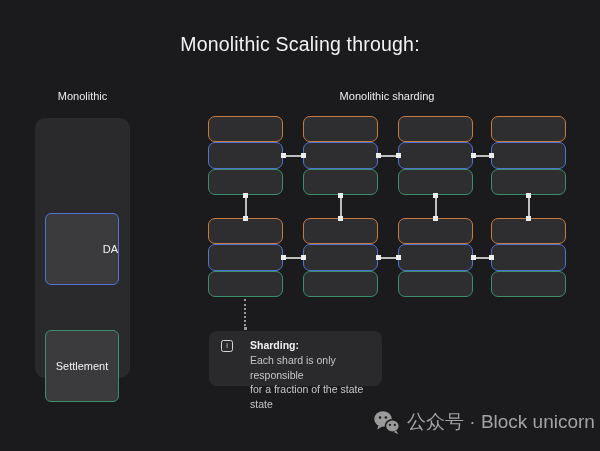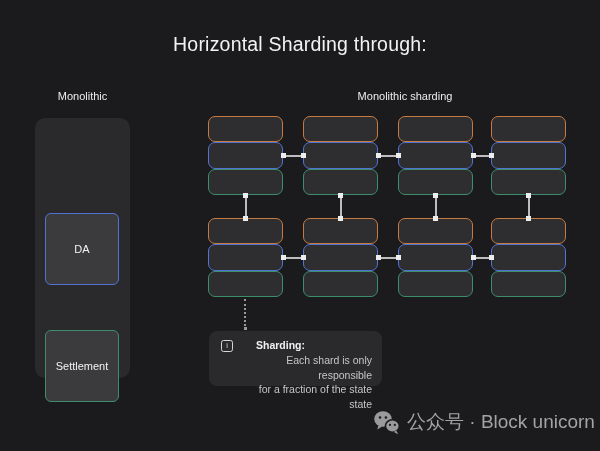--- a/index.html
+++ b/index.html
@@ -27,21 +27,21 @@
     letter-spacing: 0.2px;
   }
   .col-label {
     position: absolute;
     top: 90px;
     font-size: 11px;
     color: var(--label-text, #ececec);
     text-align: center;
   }
   .modularity-label { left: 35px; width: 95px; }
-  .sharding-label  { left: 226px; width: 358px; text-align: center; }
+  .sharding-label  { left: 208px; width: 358px; text-align: center; }
 
   .mod-panel {
     position: absolute;
     left: 35px;
     top: 118px;
     width: 95px;
     height: 260px;
     background: var(--panel, #2a2a2c);
     border-radius: 10px;
   }
@@ -117,59 +117,58 @@
     height: 10px;
     margin-top: 1px;
     border: 1px solid #d6d6d6;
     border-radius: 2.5px;
     color: #d6d6d6;
     font-size: 7.5px;
     line-height: 10px;
     text-align: center;
     font-style: normal;
   }
-  .tt-text { margin-left: 23px; }
+  .tt-text { margin-left: 17px; }
   .tt-title {
     font-size: 10.5px;
     font-weight: bold;
     color: #f0f0f0;
     margin-bottom: 2px;
   }
   .tt-line {
     font-size: 10.5px;
     line-height: 14.5px;
     color: var(--tooltip-text, #c6c6c6);
-    text-align: right;
   }
 
   .watermark {
     position: absolute;
     left: 373px;
     top: 409px;
     display: flex;
     gap: 7px;
   }
   .watermark-text {
     font-size: 19px;
     color: var(--watermark-text, #a3a3a3);
     white-space: nowrap;
   }
 </style>
 </head>
 <body>
 
 <div class="canvas" style="--bg: #1b1b1d; --panel: #2a2a2c; --module-fill: #3b3b3d; --shard-fill: #2e2e30; --connector: #bdbdbd; --connector-node: #ededed; --dotted: #9a9a9a; --title-text: #f2f2f2; --label-text: #ececec; --tooltip-text: #c6c6c6; --watermark-text: #a3a3a3;">
 
-  <div class="title">Horizontal Sharding through:</div>
+  <div class="title">Monolithic Scaling through:</div>
 
   <div class="col-label modularity-label">Monolithic</div>
   <div class="col-label sharding-label">Monolithic sharding</div>
 
   <div class="mod-panel">
-    <div class="mod-box mod-box-1" style="border-color: rgb(82, 115, 212);">
+    <div class="mod-box mod-box-1" style="border-color: rgb(82, 115, 212); justify-content: flex-end;">
       <span>DA</span>
     </div>
     <div class="mod-box mod-box-2" style="border-color: rgb(61, 143, 107);">
       <span>Settlement</span>
     </div>
   </div>
 
   <div id="shard-grid">
       <div class="shard-stack" style="left: 208px; top: 116px;">
         <div class="shard-segment" style="border-color: rgb(200, 123, 65);"></div>

